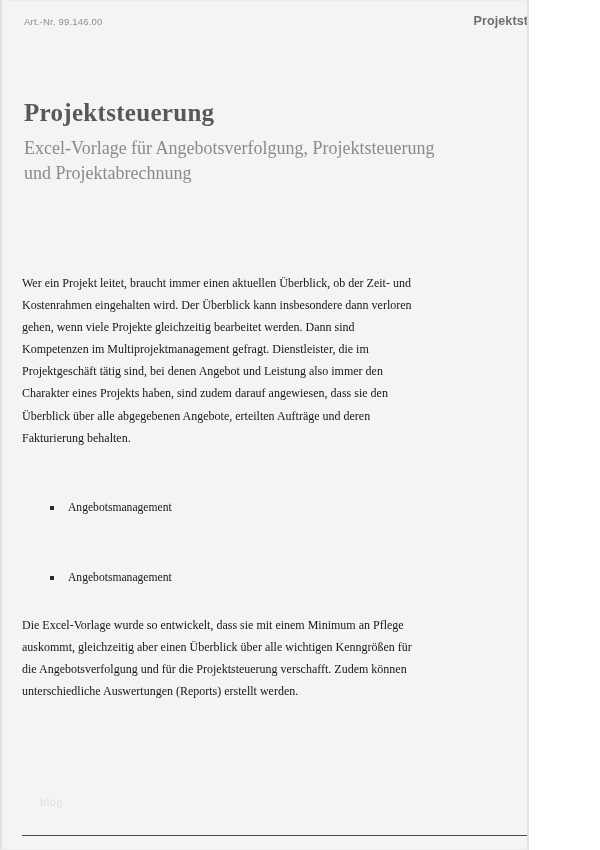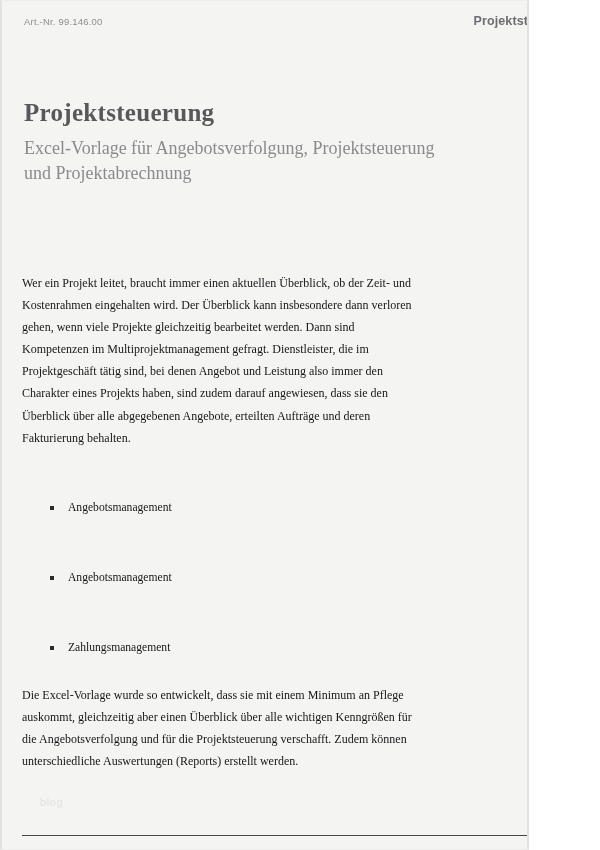--- a/index.html
+++ b/index.html
@@ -166,24 +166,20 @@
 
     <ul class="bullets">
       <li>
         <span class="sq"></span>
         <span>Angebotsmanagement</span>
       </li>
       <li>
         <span class="sq"></span>
         <span>Angebotsmanagement</span>
       </li>
-      <li>
-        <span class="sq"></span>
-        <span>Zahlungsmanagement</span>
-      </li>
     </ul>
 
     <p class="para last">Die Excel-Vorlage wurde so entwickelt, dass sie mit einem Minimum an Pflege auskommt, gleichzeitig aber einen Überblick über alle wichtigen Kenngrößen für die Angebotsverfolgung und für die Projektsteuerung verschafft. Zudem können unterschiedliche Auswertungen (Reports) erstellt werden.</p>
 
   </div>
 
   <div class="watermark">blog</div>
 
   <div class="footer-rule"></div>
 

